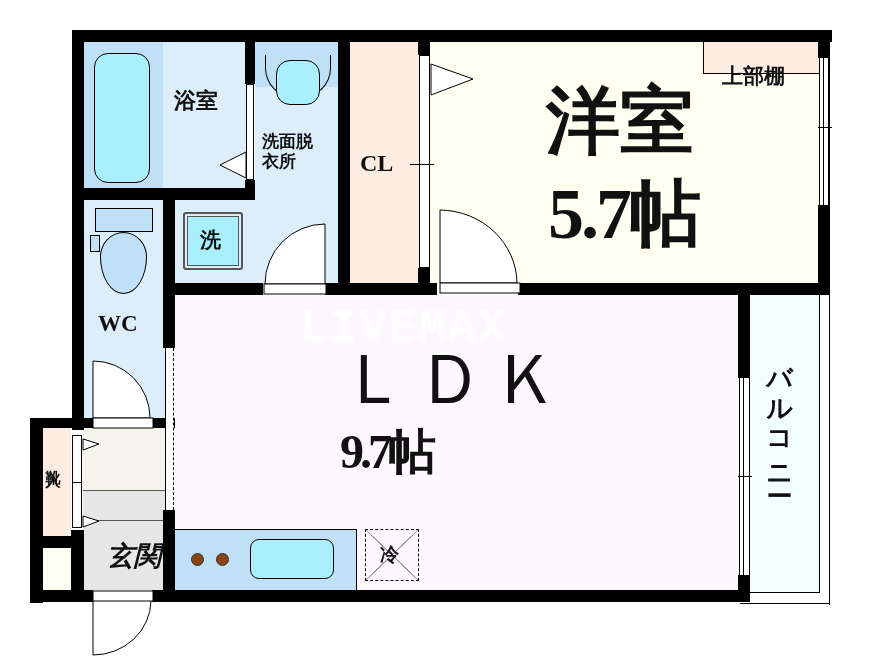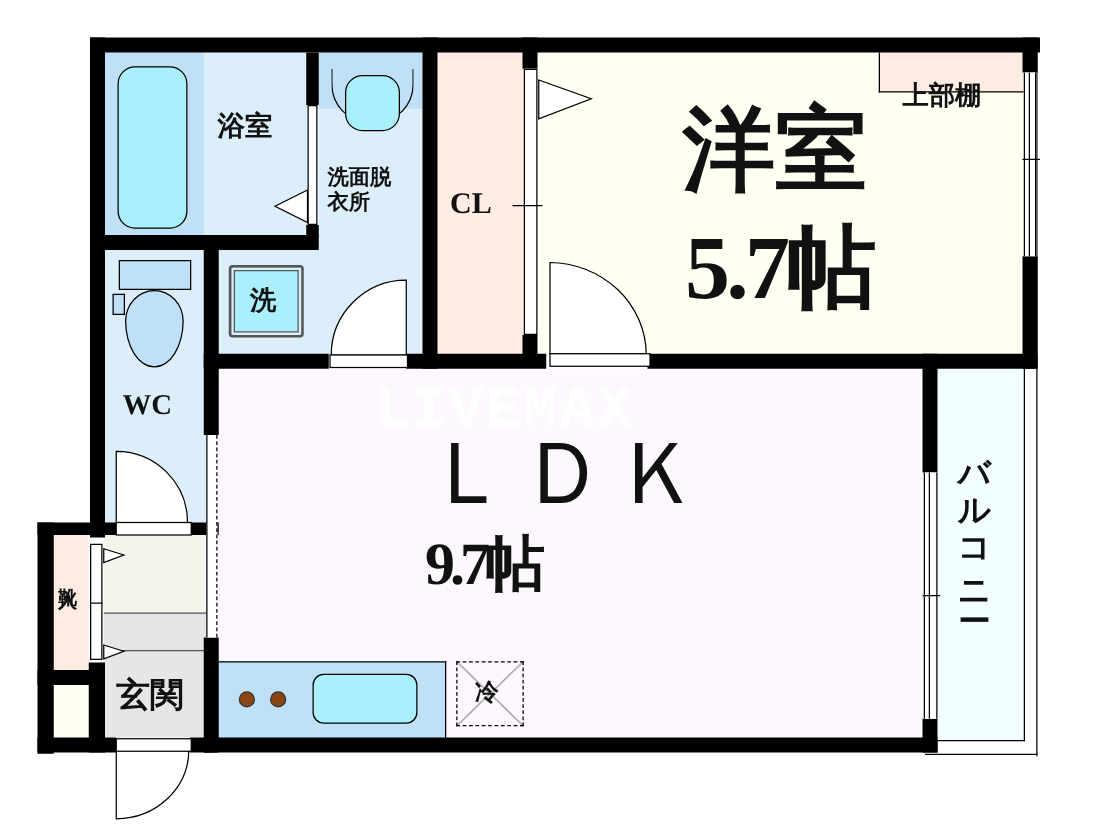--- a/index.html
+++ b/index.html
@@ -155,15 +155,15 @@
 <div class="label" style="left:546px;top:84px;font-size:74px;">洋室</div>
 <div class="label" style="left:548px;top:178px;font-size:72px;letter-spacing:-3px;">5.7帖</div>
 
 <div class="label" style="left:300px;top:306px;font-size:46px;color:rgba(255,255,255,0.85);font-family:Liberation Mono, monospace;letter-spacing:2px;">LIVEMAX</div>
 
 <div class="label" style="left:340px;top:345px;font-size:70px;font-weight:normal;letter-spacing:6px;">ＬＤＫ</div>
 <div class="label" style="left:322px;top:428px;font-size:48px;letter-spacing:-4px;margin-left:18px;">9.7帖</div>
 
 <div class="label vtext" style="left:766px;top:348px;font-size:26px;">バルコニー</div>
 
-<div class="label" style="left:93px;top:543px;font-size:27px;">玄関</div>
+<div class="label" style="left:107px;top:543px;font-size:27px;font-style:italic;">玄関</div>
 <div class="label vtext" style="left:45px;top:458px;font-size:15px;letter-spacing:2px;">靴入</div>
 <div class="label" style="left:380px;top:545px;font-size:19px;">冷</div>
 
 </body></html>

